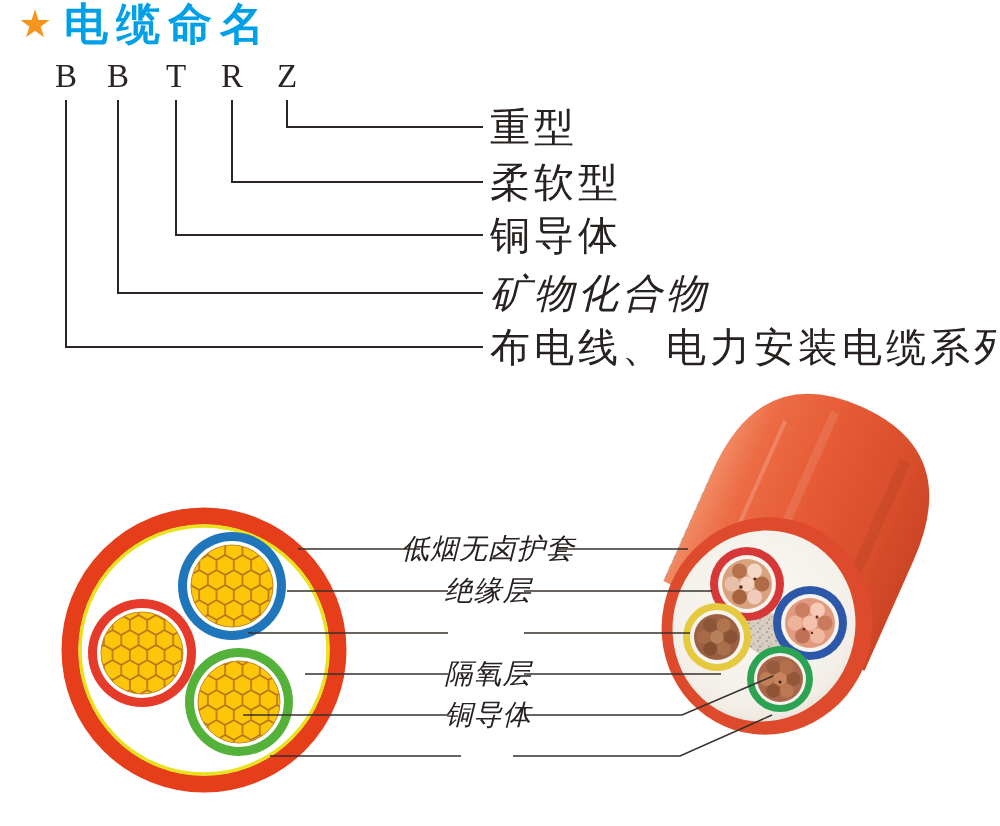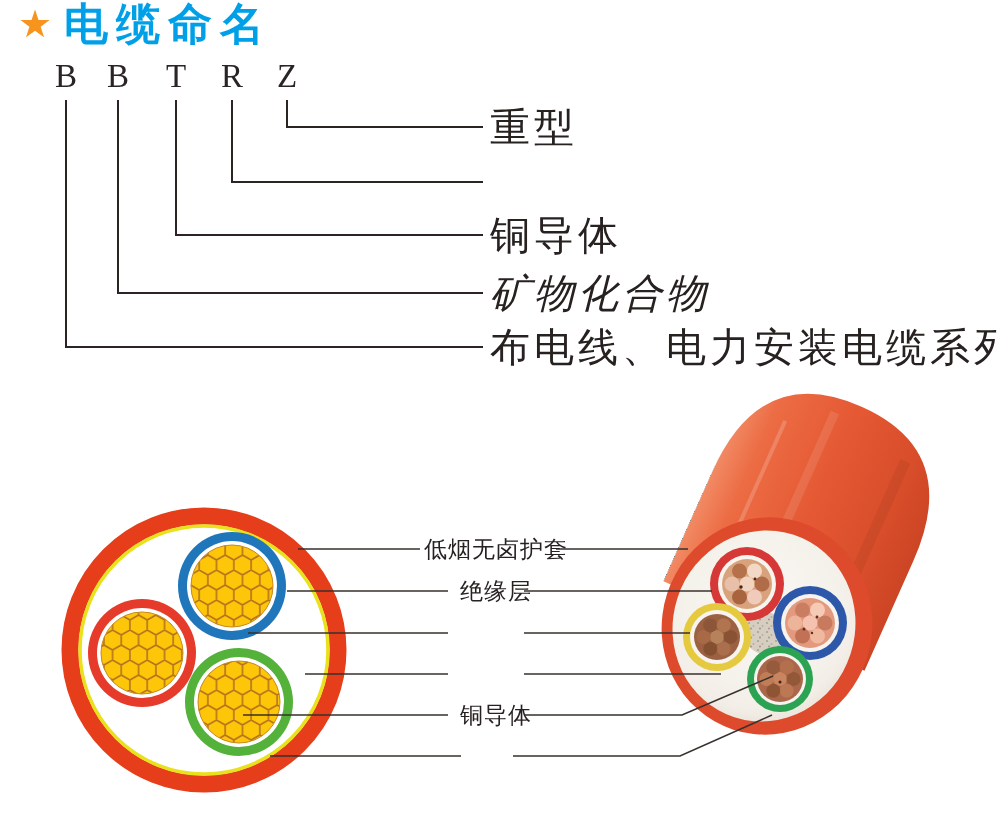--- a/index.html
+++ b/index.html
@@ -19,22 +19,22 @@
   .code-letter{
     top:58px;width:36px;text-align:center;
     font-family:"Liberation Serif", serif;font-size:33px;line-height:36px;
     color:#2b2426;
   }
   .naming-label{
     left:490px;height:40px;line-height:40px;font-size:40px;color:#272120;
     letter-spacing:4px;white-space:nowrap;
   }
   .layer-label{
-    left:380px;width:232px;text-align:center;height:26px;line-height:26px;
-    font-size:23px;color:#272120;letter-spacing:1px;white-space:nowrap;
+    left:372px;width:232px;text-align:center;height:26px;line-height:26px;
+    font-size:28px;color:#272120;letter-spacing:1px;white-space:nowrap;font-style:italic;
   }
 </style>
 </head>
 <body>
 
 <div class="page">
 
   <svg class="abs" style="left:0;top:0;" width="1000" height="826" viewBox="0 0 1000 826">
     <defs>
 
@@ -187,21 +187,23 @@
   <div class="abs title-star">★</div>
   <div class="abs page-title">电缆命名</div>
 
   <div class="abs code-letter" style="left:48px;">B</div>
   <div class="abs code-letter" style="left:100px;">B</div>
   <div class="abs code-letter" style="left:158px;">T</div>
   <div class="abs code-letter" style="left:214px;">R</div>
   <div class="abs code-letter" style="left:269px;">Z</div>
 
   <div class="abs naming-label" style="top:107px;">重型</div>
+  <div class="abs naming-label" style="top:162px;">柔软型</div>
   <div class="abs naming-label" style="top:215px;">铜导体</div>
   <div class="abs naming-label" style="top:273px;font-style:italic;">矿物化合物</div>
   <div class="abs naming-label" style="top:327px;">布电线、电力安装电缆系列</div>
 
   <div class="abs layer-label" style="top:536px;">低烟无卤护套</div>
   <div class="abs layer-label" style="top:578px;">绝缘层</div>
+  <div class="abs layer-label" style="top:661px;">隔氧层</div>
   <div class="abs layer-label" style="top:702px;">铜导体</div>
 
 </div>
 
 </body></html>

